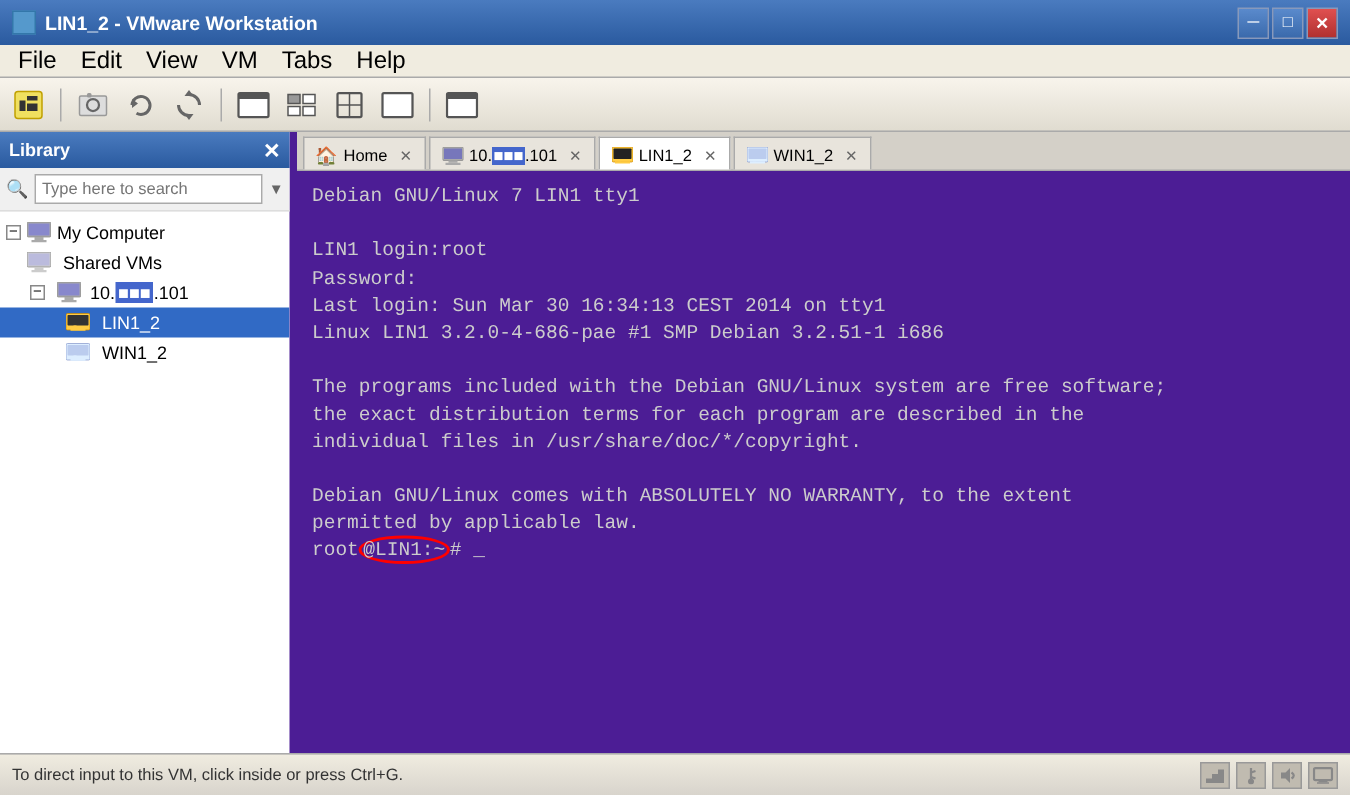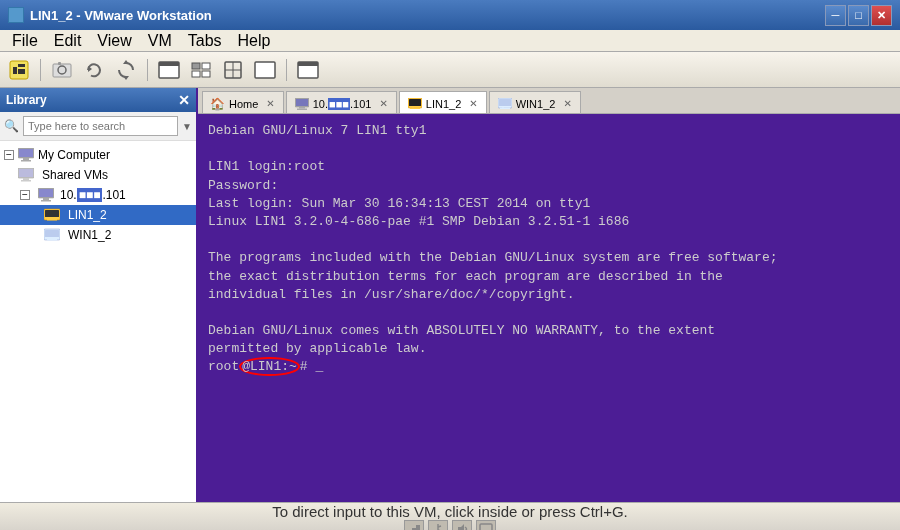--- a/index.html
+++ b/index.html
@@ -43,21 +43,21 @@
       width: 30px; height: 28px; display: flex; align-items: center; justify-content: center;
       border: 1px solid transparent; cursor: pointer; background: transparent; font-size: 14px;
     }
     .toolbar-sep { width: 1px; height: 22px; background: #aaa; margin: 0 4px; }
 
     
     .main-content { display: flex; height: calc(530px - 30px - 22px - 36px - 28px); }
 
     
     .sidebar {
-      width: 198px; background: white; border-right: 2px solid #4c1d95;
+      width: 198px; background: white; border-right: 5px solid #4c1d95;
       display: flex; flex-direction: column;
     }
     .sidebar-header {
       height: 24px; background: linear-gradient(to bottom, #4a7bbf, #2a5a9f);
       display: flex; align-items: center; justify-content: space-between;
       padding: 0 6px; color: white; font-size: 12px; font-weight: bold;
     }
     .sidebar-close { cursor: pointer; color: white; font-size: 14px; line-height: 1; }
     .search-box {
       padding: 4px; background: #f0f0f0; border-bottom: 1px solid #ddd;
@@ -100,21 +100,21 @@
       padding: 8px 10px; line-height: 1.4; white-space: pre;
     }
 
     
     .right-panel { flex: 1; display: flex; flex-direction: column; }
 
     
     .status-bar {
       height: 28px; background: linear-gradient(to bottom, #f0ece0, #d8d4cc);
       border-top: 1px solid #aaa; display: flex; align-items: center; justify-content: space-between;
-      padding: 0 8px; font-size: 15px; color: #333; flex-direction: column;
+      padding: 0 8px; font-size: 11px; color: #333;
     }
     .status-icons { display: flex; gap: 4px; align-items: center; }
     .status-icon { width: 20px; height: 18px; background: #c0bbb0; border: 1px solid #999; display: flex; align-items: center; justify-content: center; font-size: 10px; cursor: pointer; }
   </style>
 </head>
 <body>
 
 <div class="title-bar">
   <div class="title-bar-left">
     <div class="title-icon"></div>

